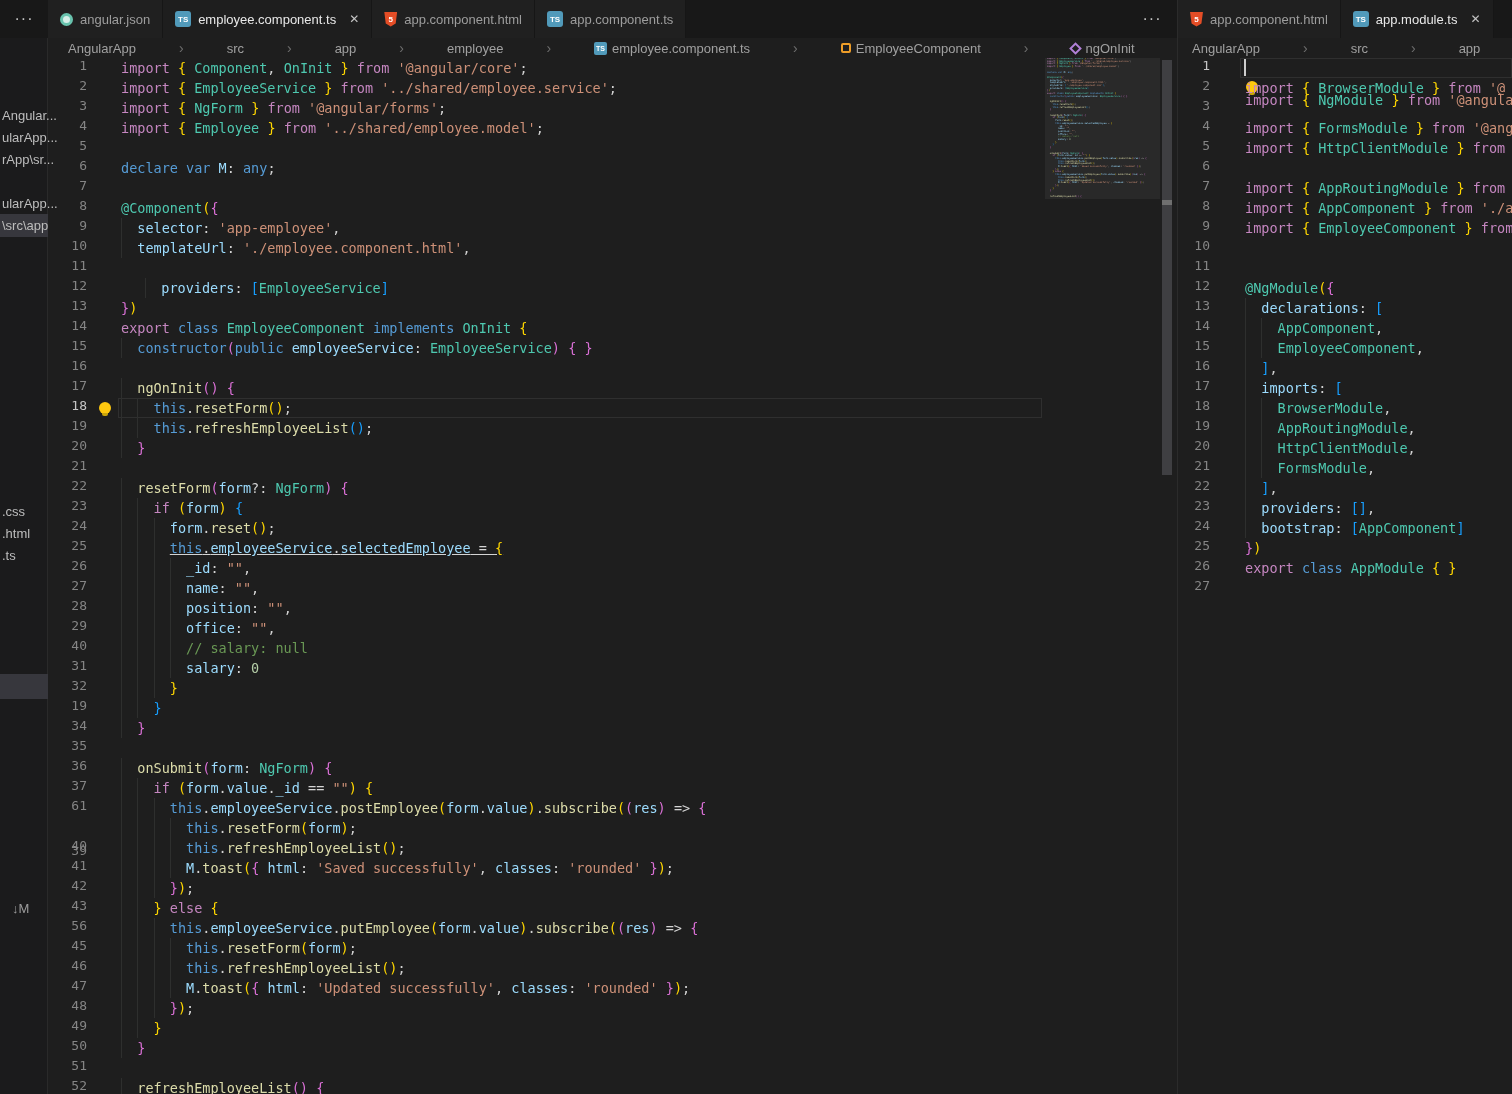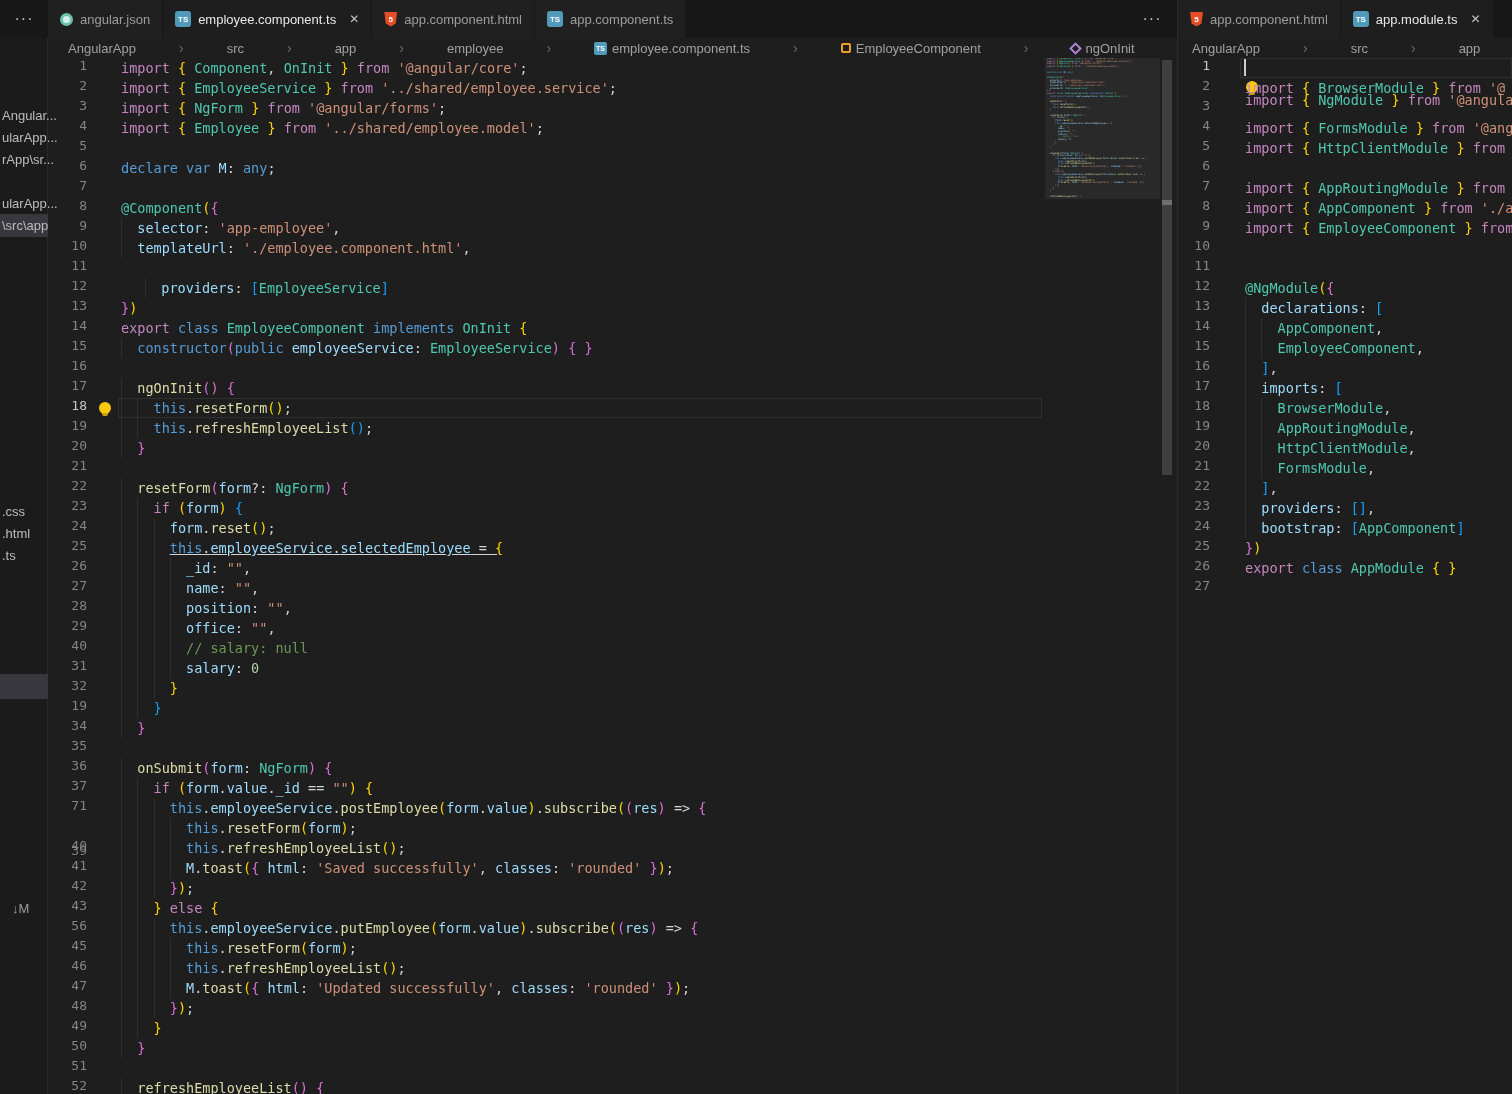--- a/index.html
+++ b/index.html
@@ -209,21 +209,21 @@
       <div class="ln" style="top: 540px;">28</div>
       <div class="ln" style="top: 560px;">29</div>
       <div class="ln" style="top: 580px;">40</div>
       <div class="ln" style="top: 600px;">31</div>
       <div class="ln" style="top: 620px;">32</div>
       <div class="ln" style="top: 640px;">19</div>
       <div class="ln" style="top: 660px;">34</div>
       <div class="ln" style="top: 680px;">35</div>
       <div class="ln" style="top: 700px;">36</div>
       <div class="ln" style="top: 720px;">37</div>
-      <div class="ln" style="top: 740px;">71</div>
+      <div class="ln" style="top: 740px;">61</div>
       <div class="ln" style="top: 760px; margin-top: 25px;">39</div>
       <div class="ln" style="top: 780px;">40</div>
       <div class="ln" style="top: 800px;">41</div>
       <div class="ln" style="top: 820px;">42</div>
       <div class="ln" style="top: 840px;">43</div>
       <div class="ln" style="top: 860px;">56</div>
       <div class="ln" style="top: 880px;">45</div>
       <div class="ln" style="top: 900px;">46</div>
       <div class="ln" style="top: 920px;">47</div>
       <div class="ln" style="top: 940px;">48</div>

